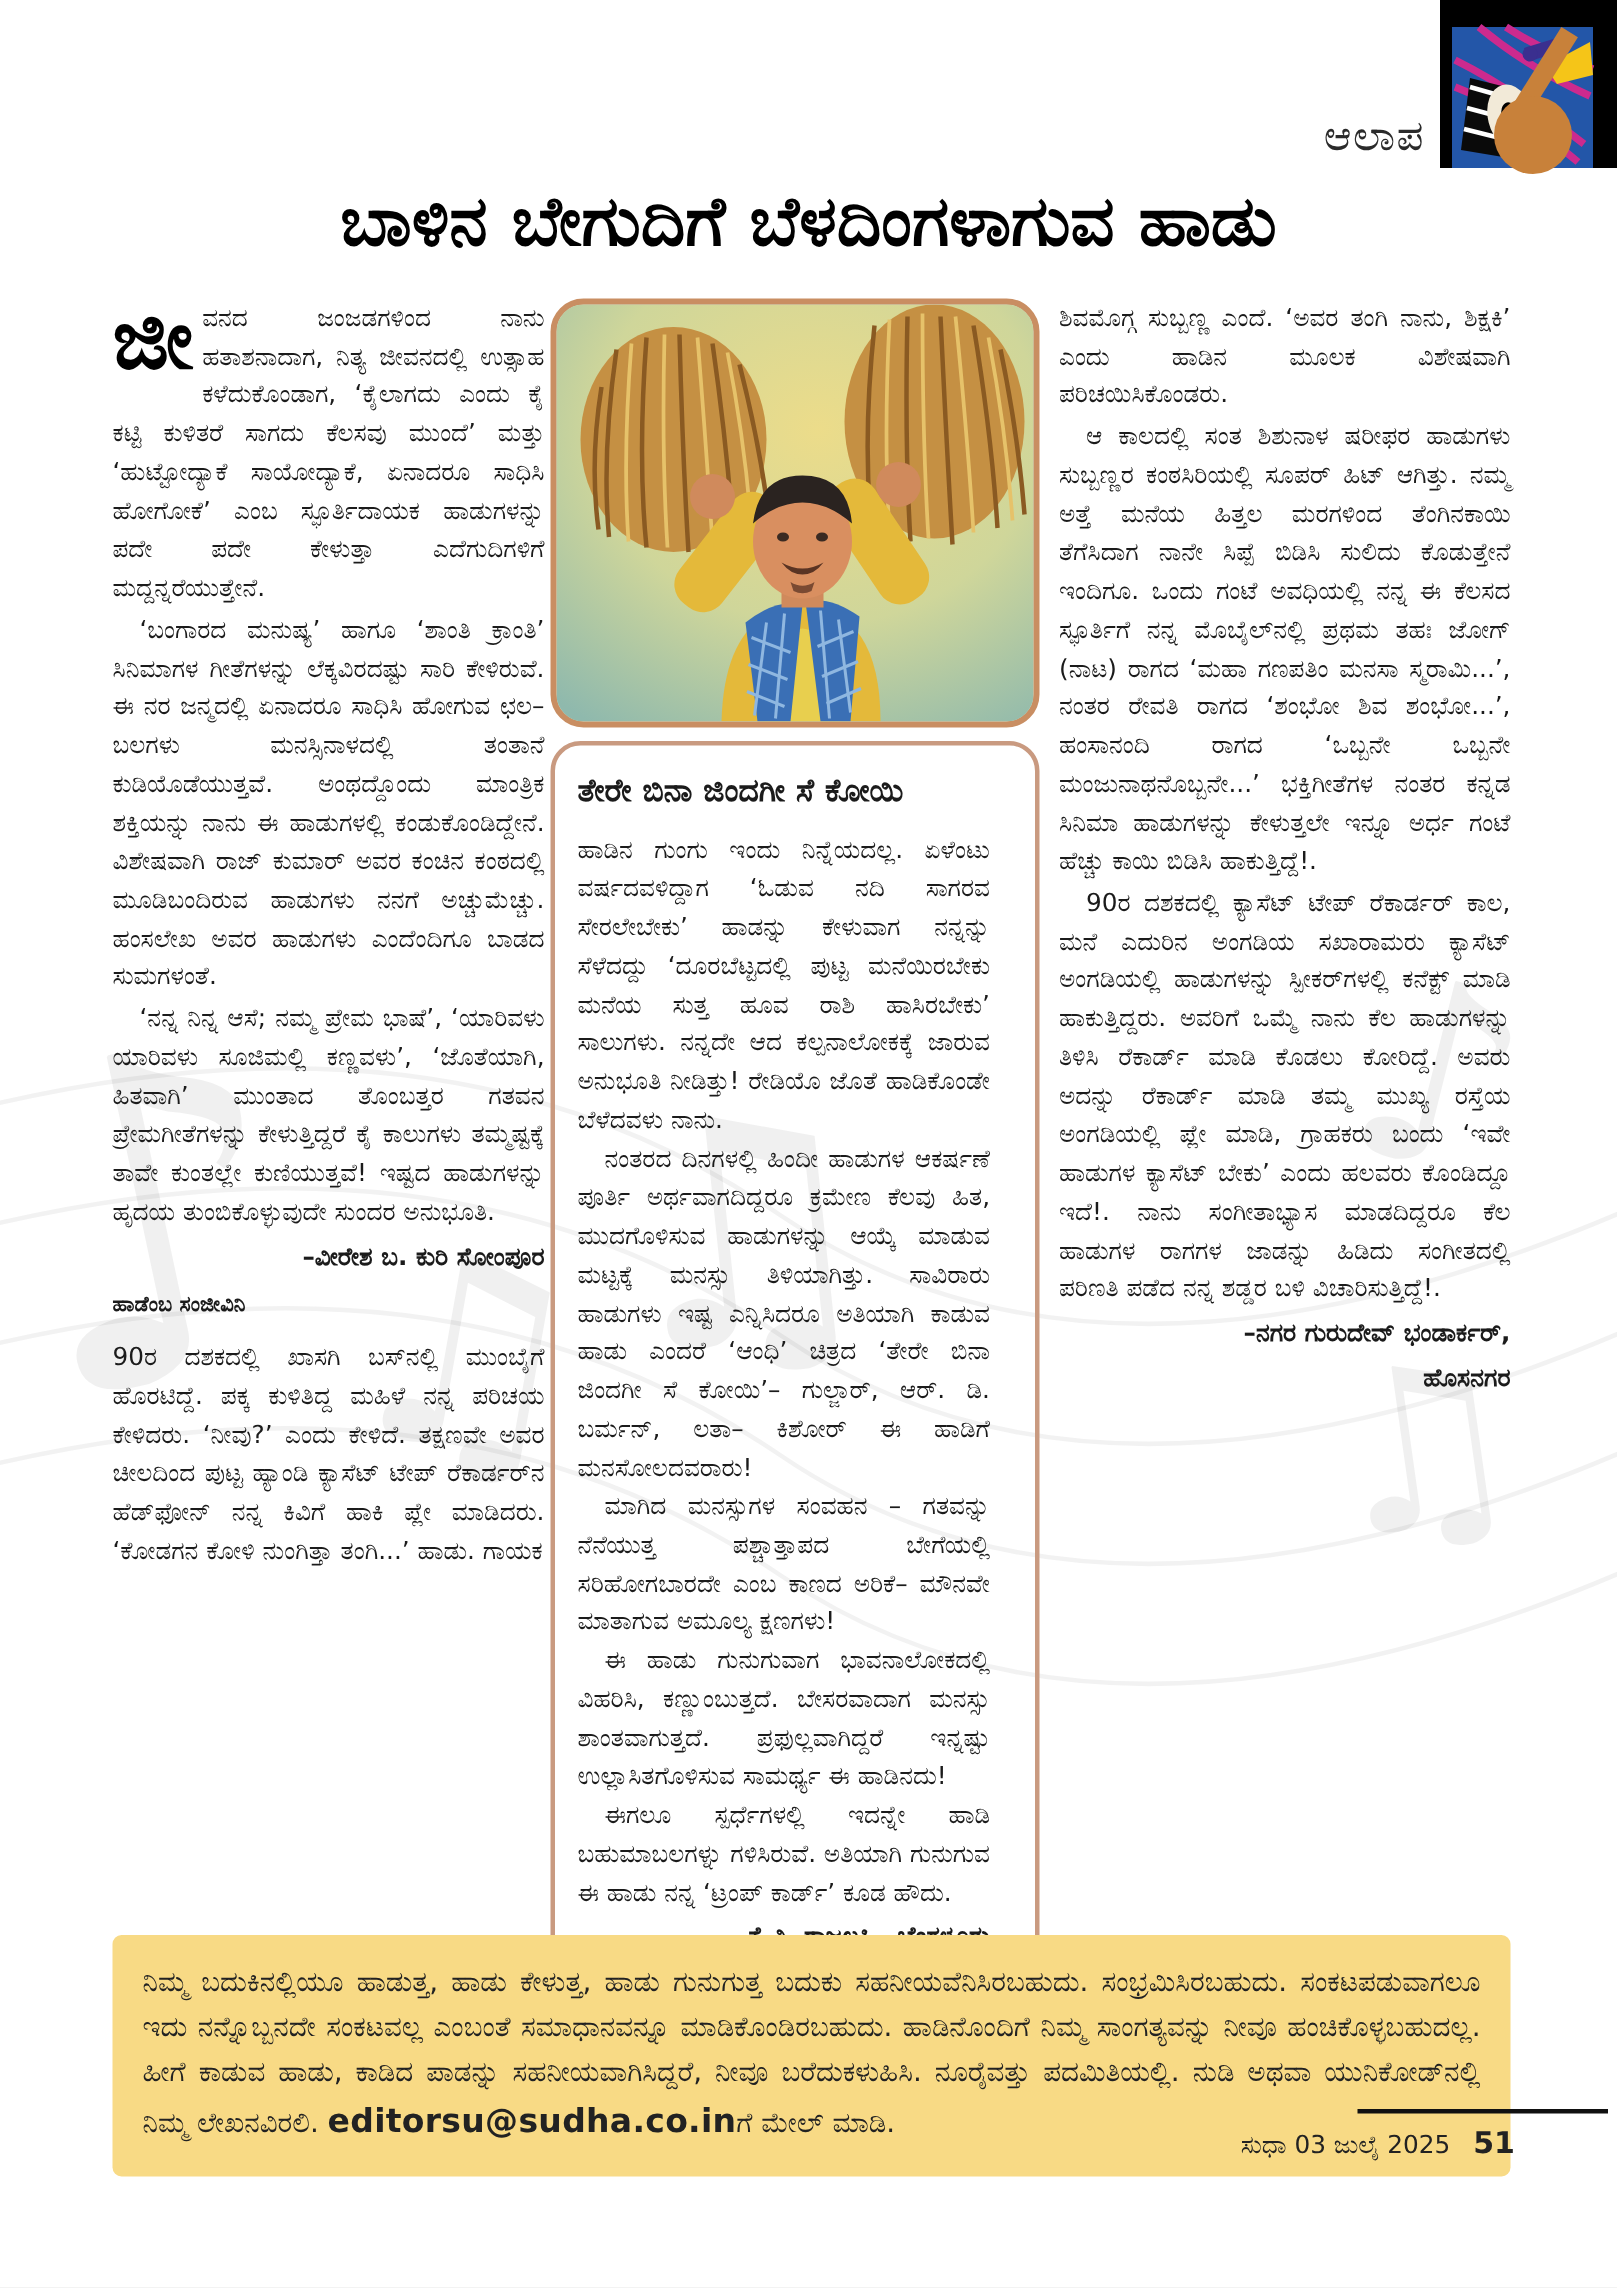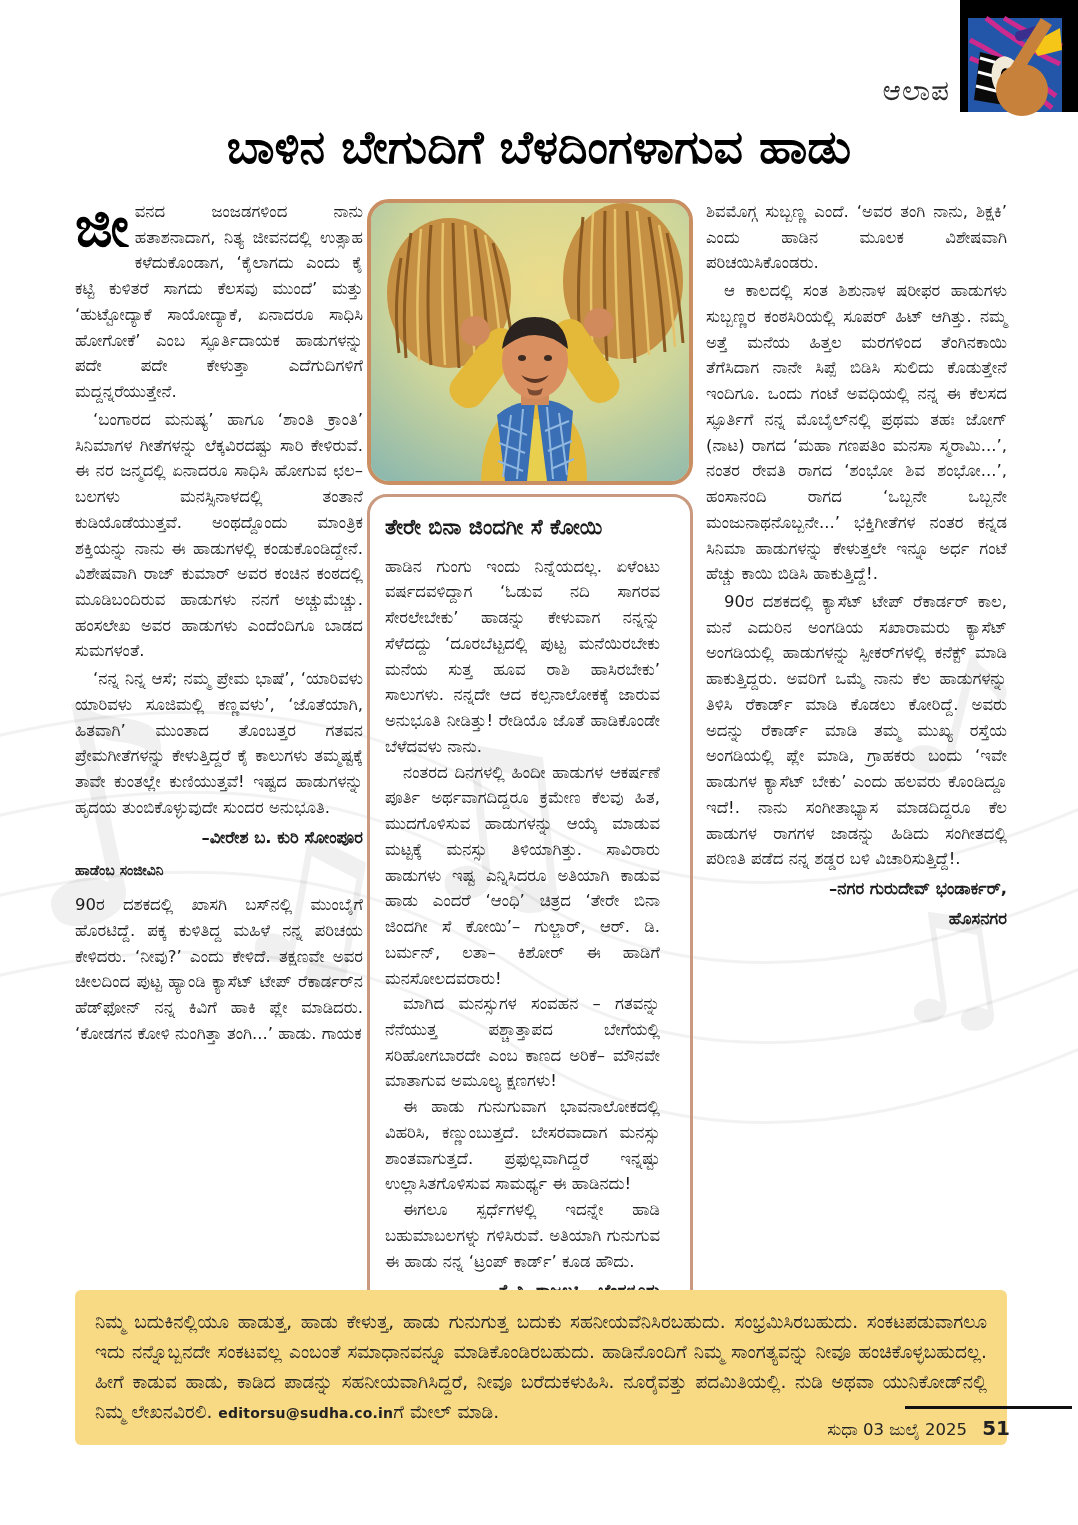--- a/index.html
+++ b/index.html
@@ -56,21 +56,21 @@
     font-weight:bold;font-size:21px;margin:2px 0 10px 0 !important;text-indent:0 !important;
     text-align:left;
   }
   
   .callout{
     position:absolute;left:75px;top:1290px;width:892px;
     background:#f8da85;border-radius:6px;
     padding:17px 20px 18px 20px;
     font-size:18.5px;line-height:1.62;text-align:justify;color:#222;
   }
-  .callout .email{font-weight:bold;font-size:14px;letter-spacing:0.2px;}
+  .callout .email{font-weight:bold;font-size:22px;letter-spacing:0.2px;}
   
   .footer-rule{position:absolute;top:1406px;left:905px;width:167px;height:3px;background:#111;}
   .footer{
     position:absolute;top:1416px;right:68px;width:400px;
     text-align:right;font-size:16.5px;color:#222;
   }
   .footer .pagenum{font-weight:bold;font-size:20px;margin-left:10px;}
   
   .wm{position:absolute;color:rgba(40,40,40,0.07);pointer-events:none;user-select:none;}
   .wm-svg{position:absolute;pointer-events:none;}

